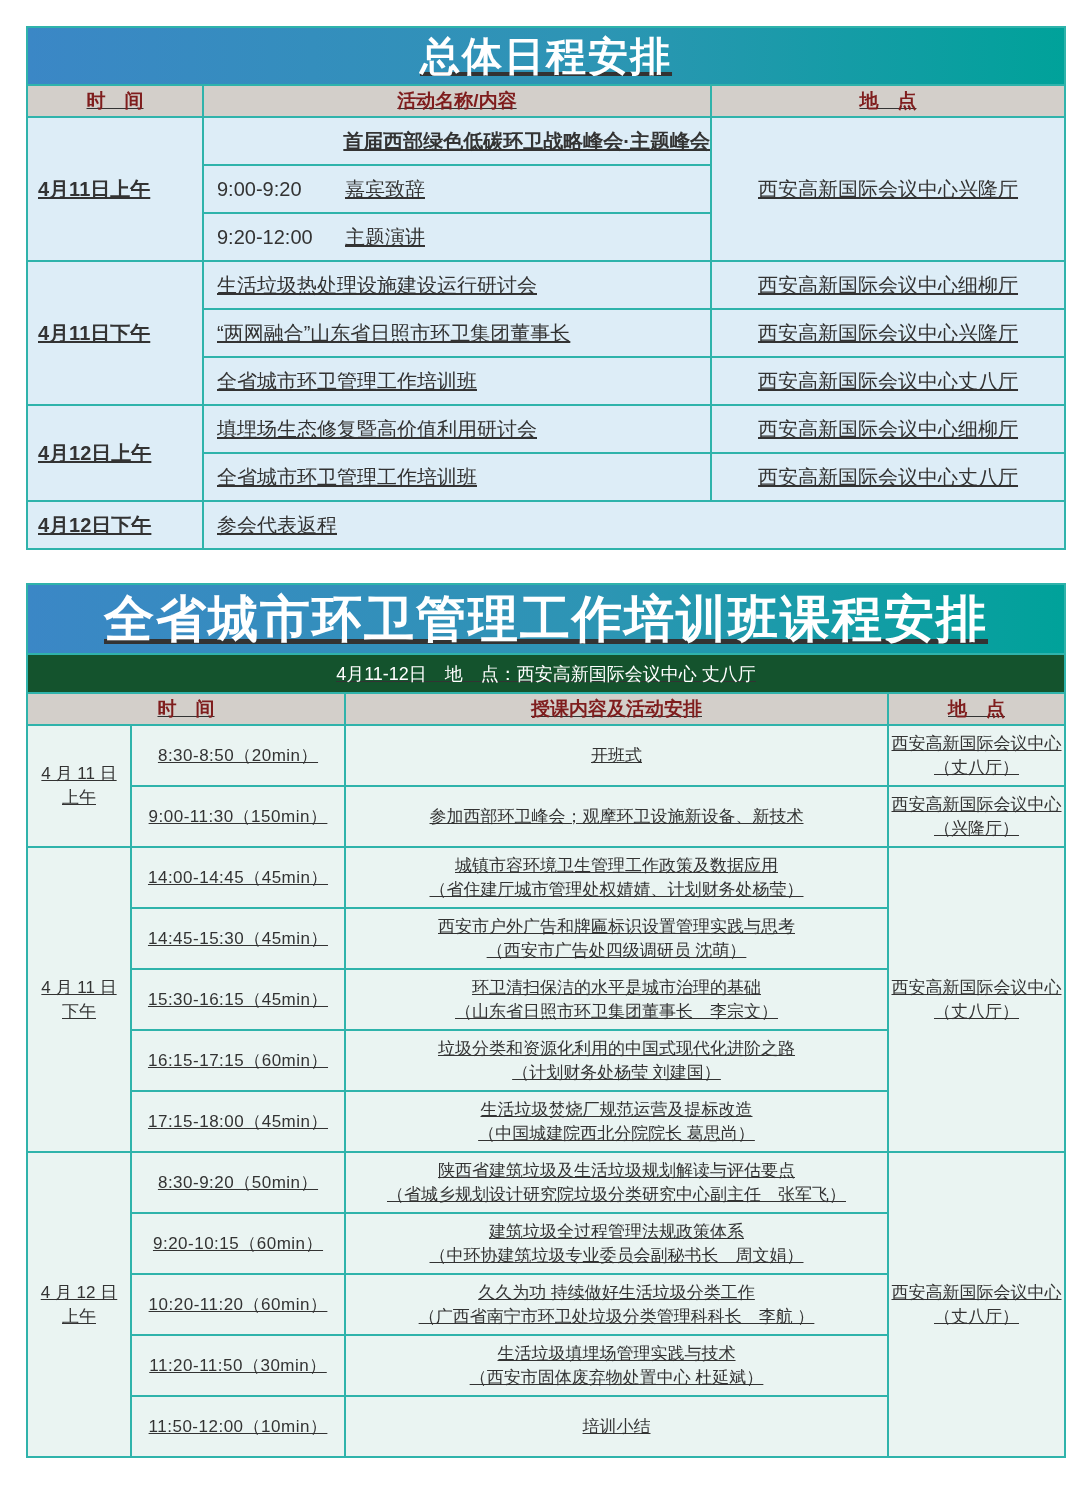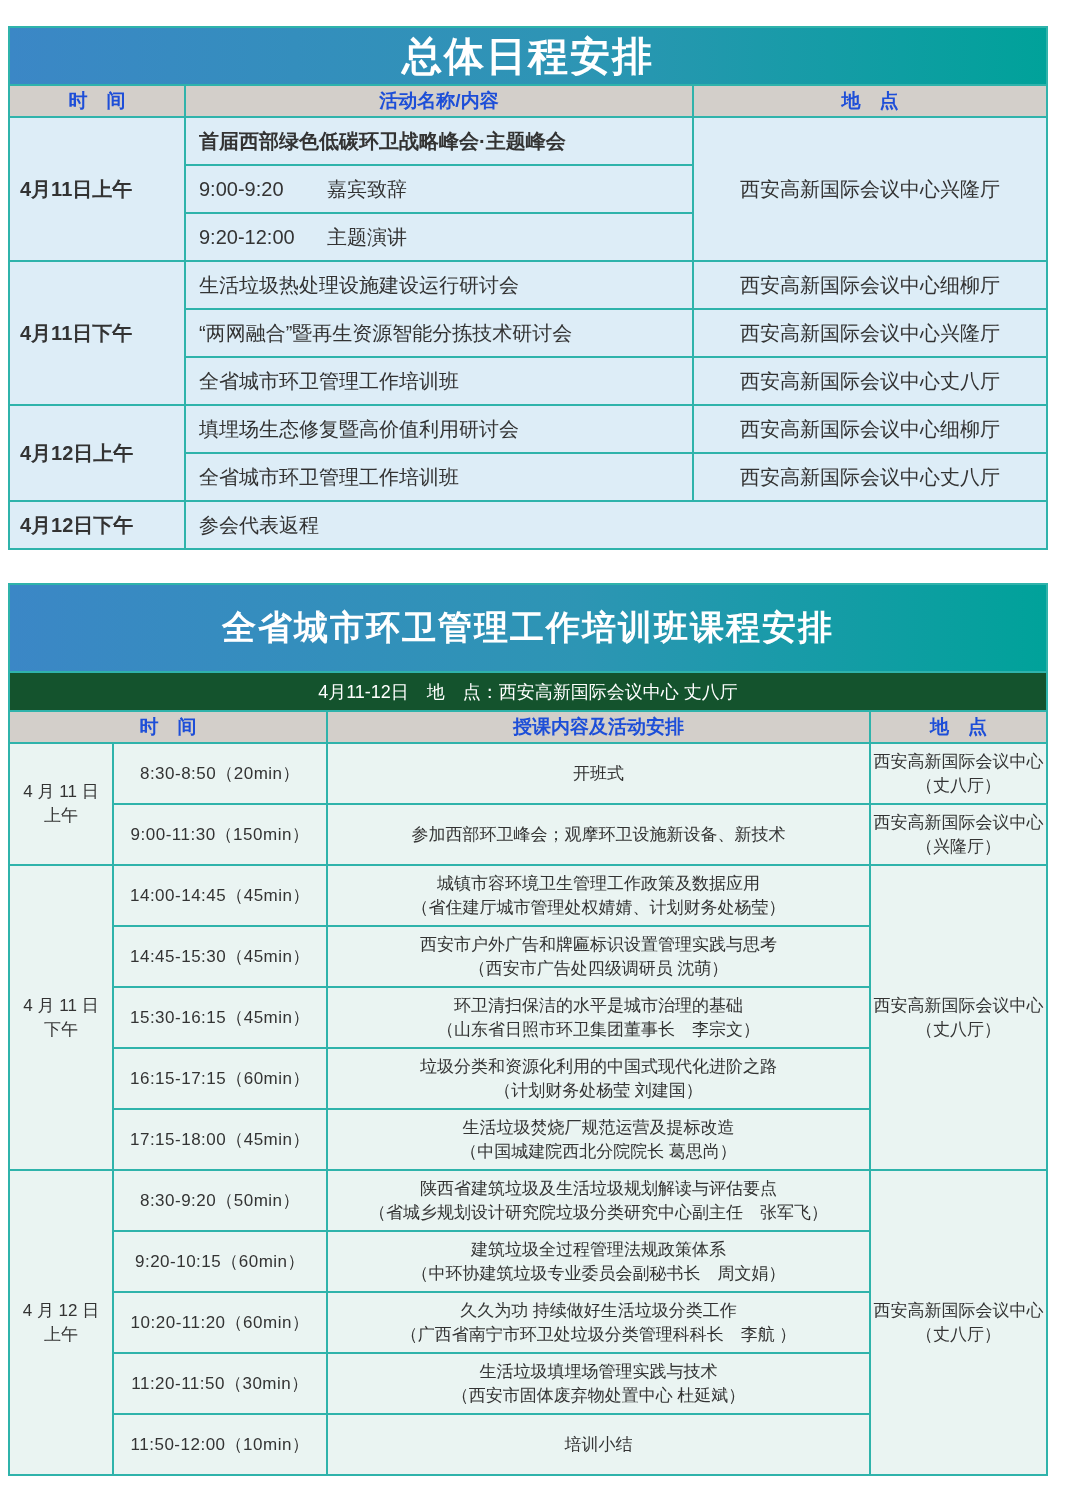--- a/index.html
+++ b/index.html
@@ -4,68 +4,68 @@
 <style>
   * { margin: 0; padding: 0; box-sizing: border-box; }
   html, body { background: #ffffff; }
   body {
     width: 1080px;
     height: 1496px;
     font-family: "Liberation Sans", "DejaVu Sans", sans-serif;
     color: #333333;
     position: relative;
   }
-  .page { padding: 26px 19px 0 8px; }
+  .page { padding: 26px 19px 0 26px; text-decoration: underline; }
 
   table {
     width: 1038px;
     border-collapse: collapse;
     table-layout: fixed;
   }
   table, td, th { border: 2px solid #2fb3ab; }
 
   
   .banner-cell {
     height: 58px;
     background: linear-gradient(90deg, #3b87c6 0%, #2d95b4 55%, #00a29a 100%);
     color: #ffffff;
     text-align: center;
     vertical-align: middle;
     font-size: 40px;
     font-weight: 700;
     letter-spacing: 2px;
   }
-  .banner-cell.tall { height: 88px; font-size: 34px; }
+  .banner-cell.tall { height: 70px; font-size: 50px; }
 
   .subtitle-cell {
     height: 39px;
     background: #14532d;
     color: #ffffff;
     text-align: center;
     vertical-align: middle;
     font-size: 18px;
   }
 
   
   .head-cell {
     background: #d3cfca;
     height: 32px;
     text-align: center;
     vertical-align: middle;
     font-size: 19px;
     font-weight: 600;
-    color: #1d4ed8;
+    color: #7f1d1d;
   }
 
   
   .t1 td.body { background: #ddedf7; height: 48px; vertical-align: middle; font-size: 20px; }
   .t1 .t-time { text-align: left; padding-left: 10px; font-weight: 700; }
   .t1 .t-act  { text-align: left; padding-left: 13px; }
   .t1 .t-act .tm { display: inline-block; min-width: 128px; }
-  .t1 .t-act.bold { font-weight: 700; }
+  .t1 .t-act.bold { font-weight: 700; text-align: right; }
   .t1 .t-loc  { text-align: center; }
 
   
   .t2 td.body { background: #eaf4f2; height: 61px; vertical-align: middle; font-size: 17px; text-align: center; line-height: 24px; }
   .t2 .d-date { font-size: 18px; margin-left: 32px; }
   .t2 .d-time { font-size: 18px; letter-spacing: 0.5px; margin-top: 28px; }
   .t2 .d-loc  { font-size: 17px; }
 
   .gap { height: 33px; }
 </style>
@@ -101,21 +101,21 @@
     <tr>
       <td class="body t-act"><span class="tm">9:20-12:00</span><span>主题演讲</span></td>
     </tr>
 
     <tr>
       <td class="body t-time" rowspan="3">4月11日下午</td>
       <td class="body t-act">生活垃圾热处理设施建设运行研讨会</td>
       <td class="body t-loc">西安高新国际会议中心细柳厅</td>
     </tr>
     <tr>
-      <td class="body t-act">“两网融合”暨再生资源智能分拣技术研讨会</td>
+      <td class="body t-act">“两网融合”山东省日照市环卫集团董事长</td>
       <td class="body t-loc">西安高新国际会议中心兴隆厅</td>
     </tr>
     <tr>
       <td class="body t-act">全省城市环卫管理工作培训班</td>
       <td class="body t-loc">西安高新国际会议中心丈八厅</td>
     </tr>
 
     <tr>
       <td class="body t-time" rowspan="2">4月12日上午</td>
       <td class="body t-act">填埋场生态修复暨高价值利用研讨会</td>

